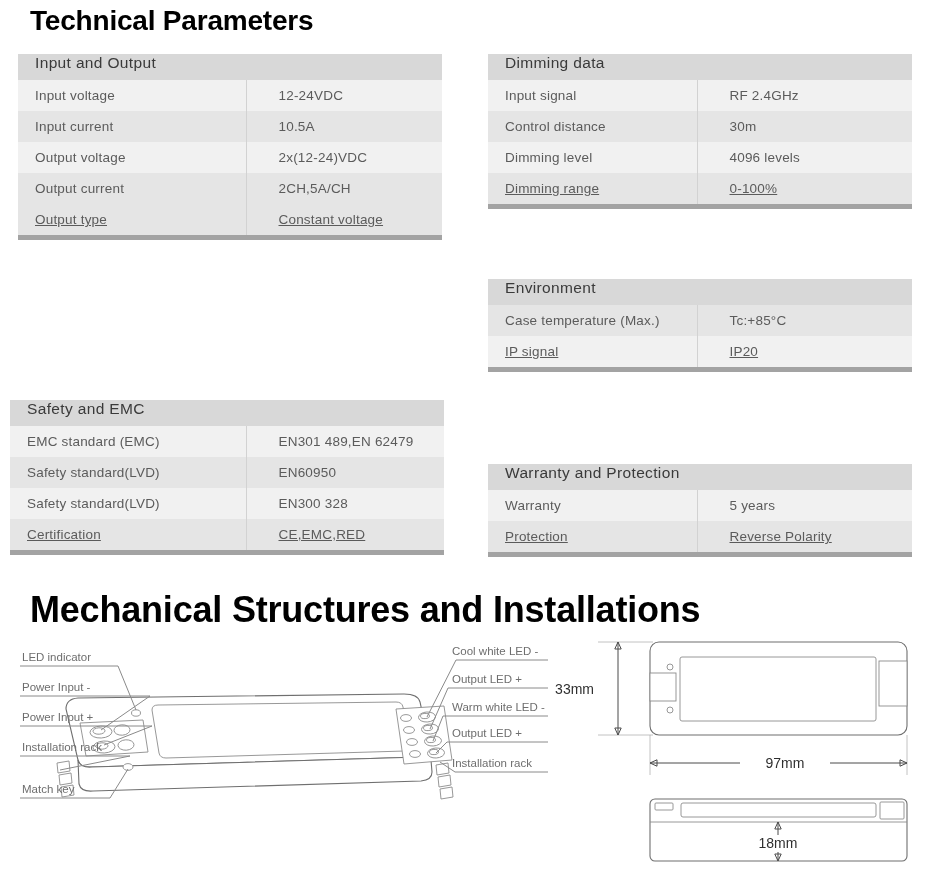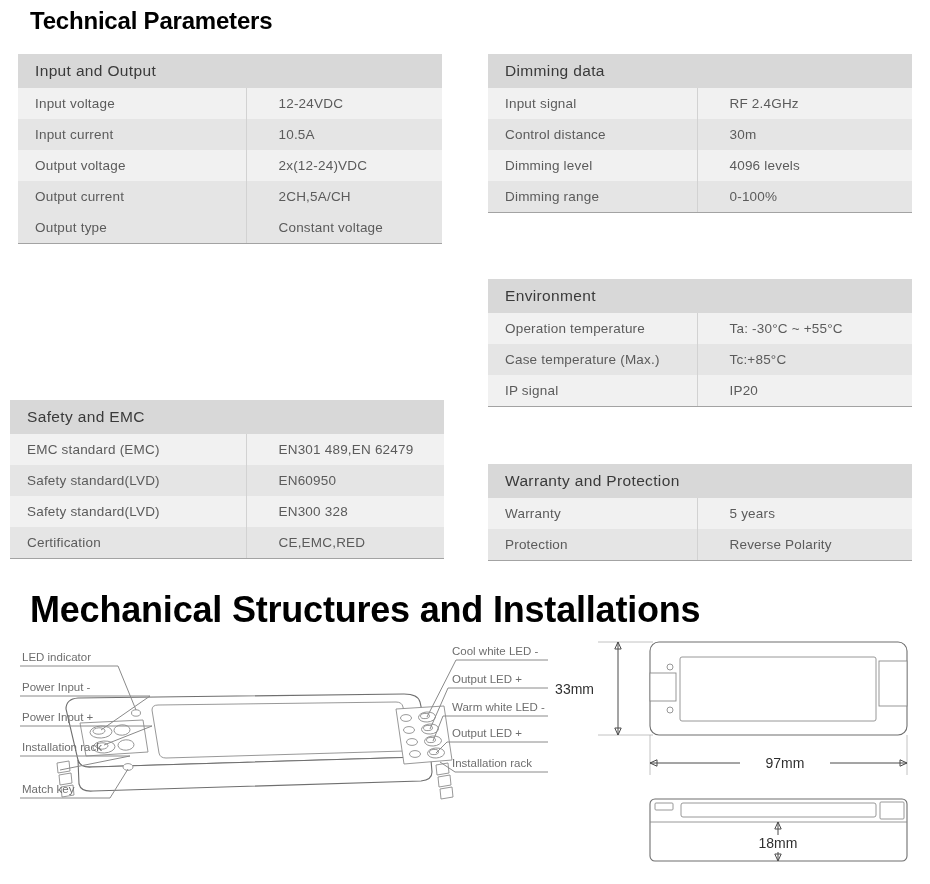--- a/index.html
+++ b/index.html
@@ -25,21 +25,21 @@
     position: absolute;
     font-family: "Liberation Sans", sans-serif;
     font-weight: bold;
     color: #000000;
     letter-spacing: -0.2px;
     white-space: nowrap;
   }
   #title-technical {
     left: 30px;
     top: -1px;
-    font-size: 24px;
+    font-size: 28px;
     line-height: 44px;
   }
   #title-mechanical {
     left: 30px;
     top: 588px;
     font-size: 36px;
     line-height: 44px;
   }
 
   
@@ -47,21 +47,21 @@
     position: absolute;
     border-collapse: collapse;
     font-family: "Liberation Sans", sans-serif;
   }
   .spec-table .tbl-header {
     background: #d8d8d8;
     color: #3a3a3a;
     font-size: 15.5px;
     font-weight: normal;
     text-align: left;
-    padding: 8px 0 8px 17px;
+    padding: 0 0 8px 17px;
     letter-spacing: 0.35px;
     height: 16px;
   }
   .spec-table .row-odd  { background: #f1f1f1; }
   .spec-table .row-even { background: #e5e5e5; }
   .spec-table td {
     font-size: 13.5px;
     color: #5b5b5b;
     font-weight: normal;
     padding: 8px 0 8px 17px;
@@ -69,21 +69,22 @@
     vertical-align: middle;
     height: 15px;
     margin-left: 20px;
   }
   .spec-table td.val {
     border-left: 1px solid #d2d2d2;
     padding-left: 32px;
     color: #5b5b5b;
   }
   .spec-table tr.bottom-rule td {
-    border-bottom: 1px solid #a3a3a3;
+    border-bottom: 5px solid #a3a3a3;
+    text-decoration: underline;
   }
 
   
   #table-input-output      { left: 18px;  top: 54px;  width: 424px; }
   #table-safety-emc        { left: 10px;  top: 400px; width: 434px; }
   #table-dimming-data      { left: 488px; top: 54px;  width: 424px; }
   #table-environment       { left: 488px; top: 279px; width: 424px; }
   #table-warranty          { left: 488px; top: 464px; width: 424px; }
 
   
@@ -224,24 +225,20 @@
     <colgroup>
         <col class="lbl">
         <col>
       </colgroup>
     <thead>
       <tr>
         <th class="tbl-header" colspan="2">Environment</th>
       </tr>
     </thead>
     <tbody>
-      <tr class="row-odd">
-        <td>Operation temperature</td>
-        <td class="val">Ta: -30°C ~ +55°C</td>
-      </tr>
       <tr class="row-even">
         <td>Case temperature (Max.)</td>
         <td class="val">Tc:+85°C</td>
       </tr>
       <tr class="row-odd bottom-rule">
         <td>IP signal</td>
         <td class="val">IP20</td>
       </tr>
     </tbody>
   </table>

